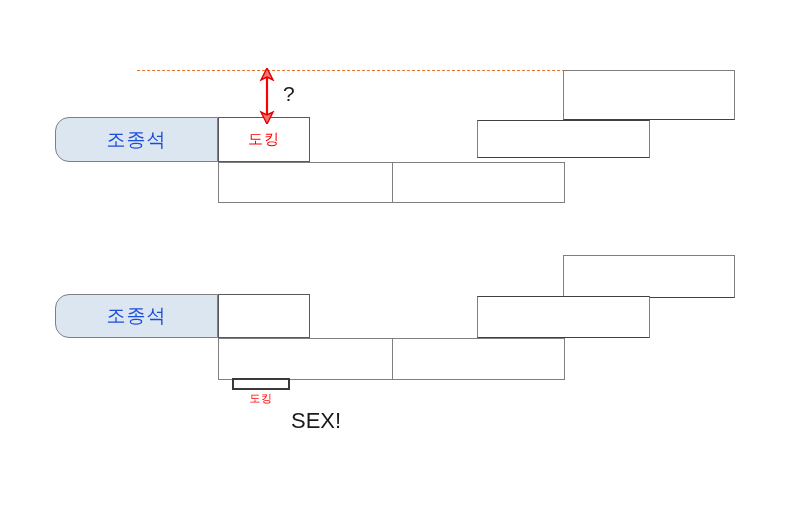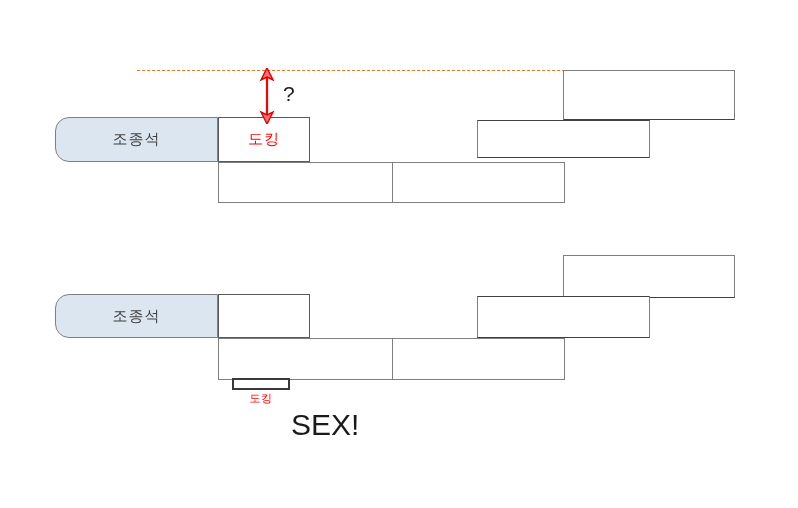--- a/index.html
+++ b/index.html
@@ -35,22 +35,22 @@
     background: #dce6f1;
     border: 1.6px solid #7f7f7f;
     border-top-left-radius: 14px;
     border-bottom-left-radius: 14px;
     display: flex;
     align-items: center;
     justify-content: center;
   }
   .cockpit-label {
     font-family: "Liberation Serif", serif;
-    font-size: 15px;
-    color: #404040;
+    font-size: 19px;
+    color: #1d4ed8;
     letter-spacing: 1px;
   }
 
   .docking-box {
     position: absolute;
     box-sizing: border-box;
     background: #ffffff;
     border: 1.6px solid #595959;
     display: flex;
     align-items: center;
@@ -94,21 +94,21 @@
     position: absolute;
     font-family: "Liberation Sans", sans-serif;
     font-size: 21px;
     color: #1a1a1a;
   }
 
   
   .caption {
     position: absolute;
     font-family: "Liberation Sans", sans-serif;
-    font-size: 30px;
+    font-size: 22px;
     color: #1a1a1a;
     white-space: nowrap;
     text-align: center;
   }
 </style>
 </head>
 <body>
 
 <div id="canvas">
 

